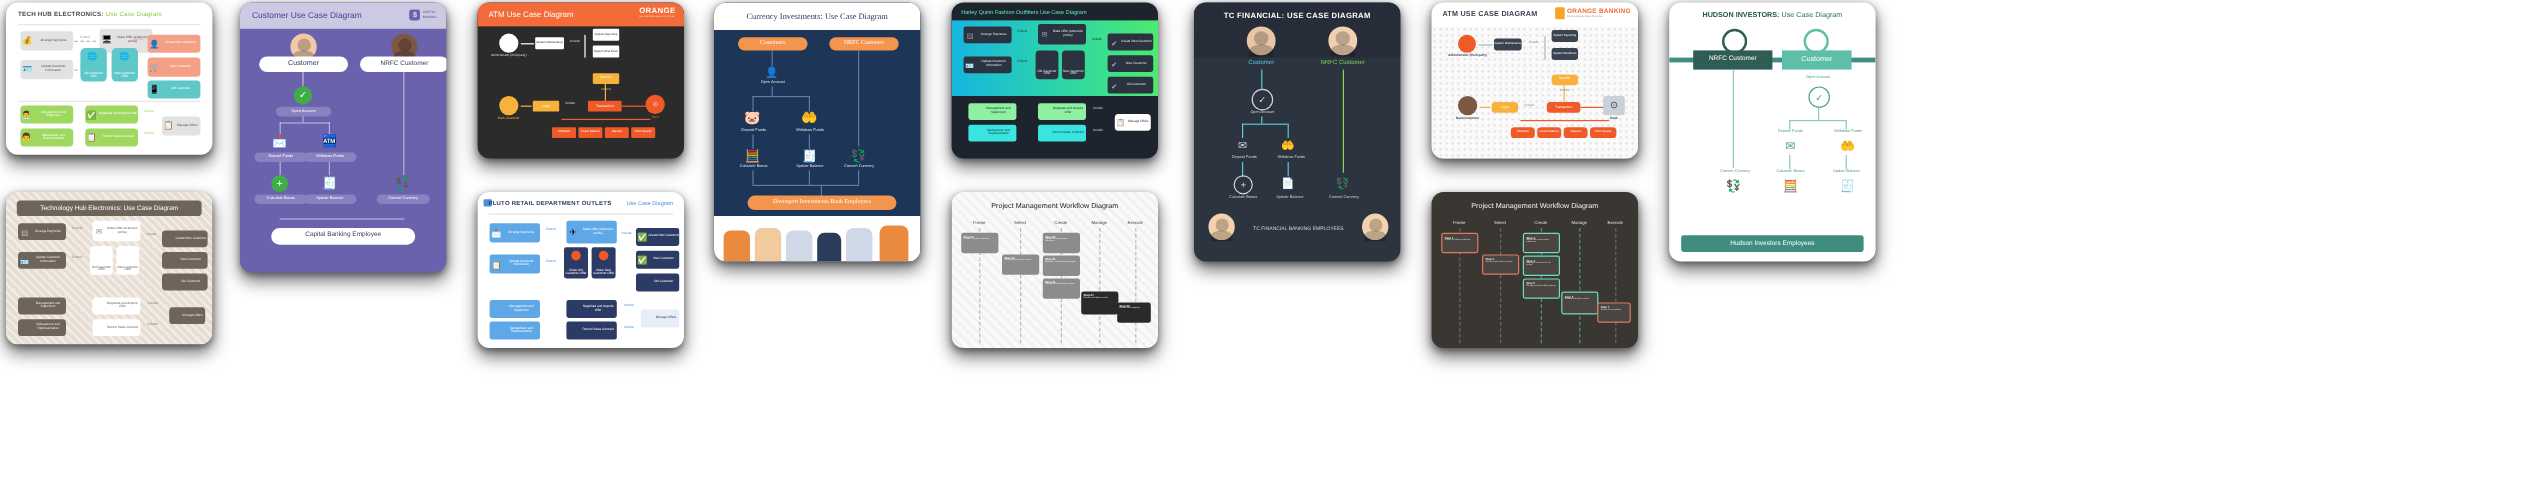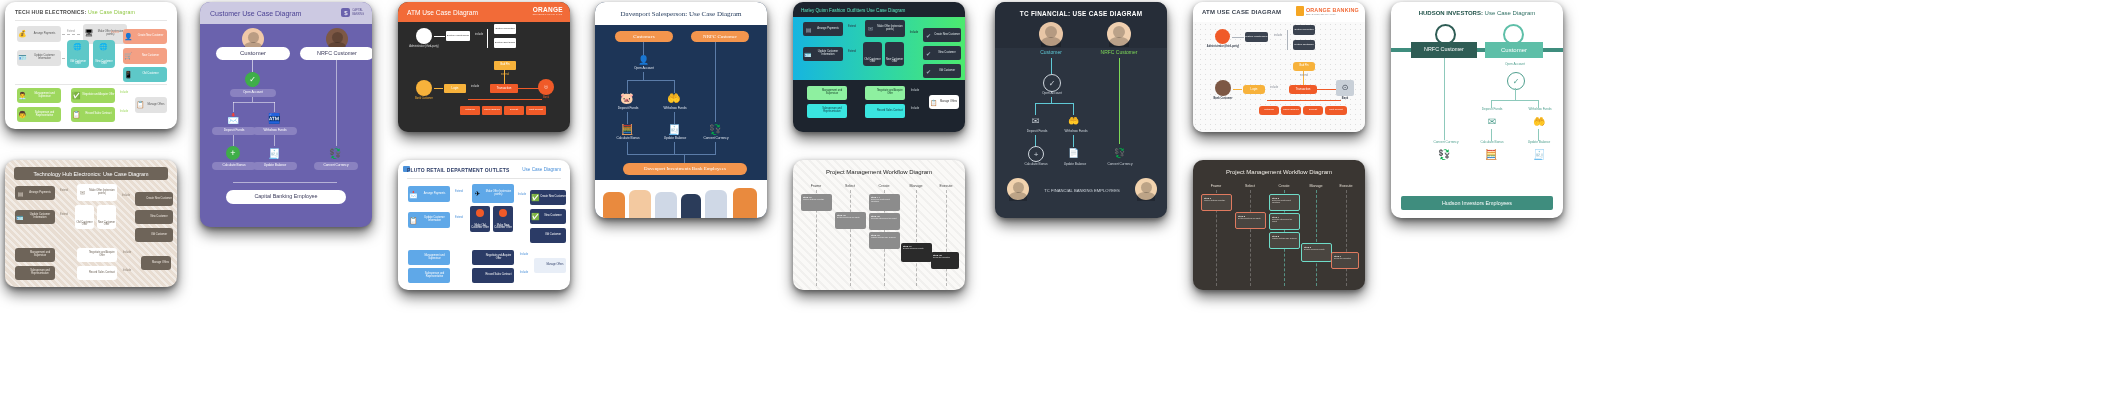--- a/index.html
+++ b/index.html
@@ -325,21 +325,21 @@
         </div>
       <div class="node" style="left:128px;top:104px;width:20px;height:9px;background:#f05a28;color:#fff;border-radius:1px">
         <span style="font-size:2.4px">Print Receipt</span>
         </div>
     </div>
   </div>
 
   <div class="card" id="card4">
     <div class="card-inner">
       <div class="hdr bar">
-        <span class="ttl">Davenport Salesperson: Use Case Diagram</span>
+        <span class="ttl">Currency Investments: Use Case Diagram</span>
       </div>
 
       <div class="node pill" style="left:20px;top:29px;width:58px;height:11px;background:#f3954d;color:#fff;font-size:5px;font-family:'Liberation Serif',serif">
           <span>Customers</span>
         </div>
       <div class="node pill" style="left:96px;top:29px;width:58px;height:11px;background:#f3954d;color:#fff;font-size:5px;font-family:'Liberation Serif',serif">
           <span>NRFC Customer</span>
         </div>
 
       <div class="ln" style="left:48px;top:40px;width:1px;height:13px;background:#5b7ca8"></div>

